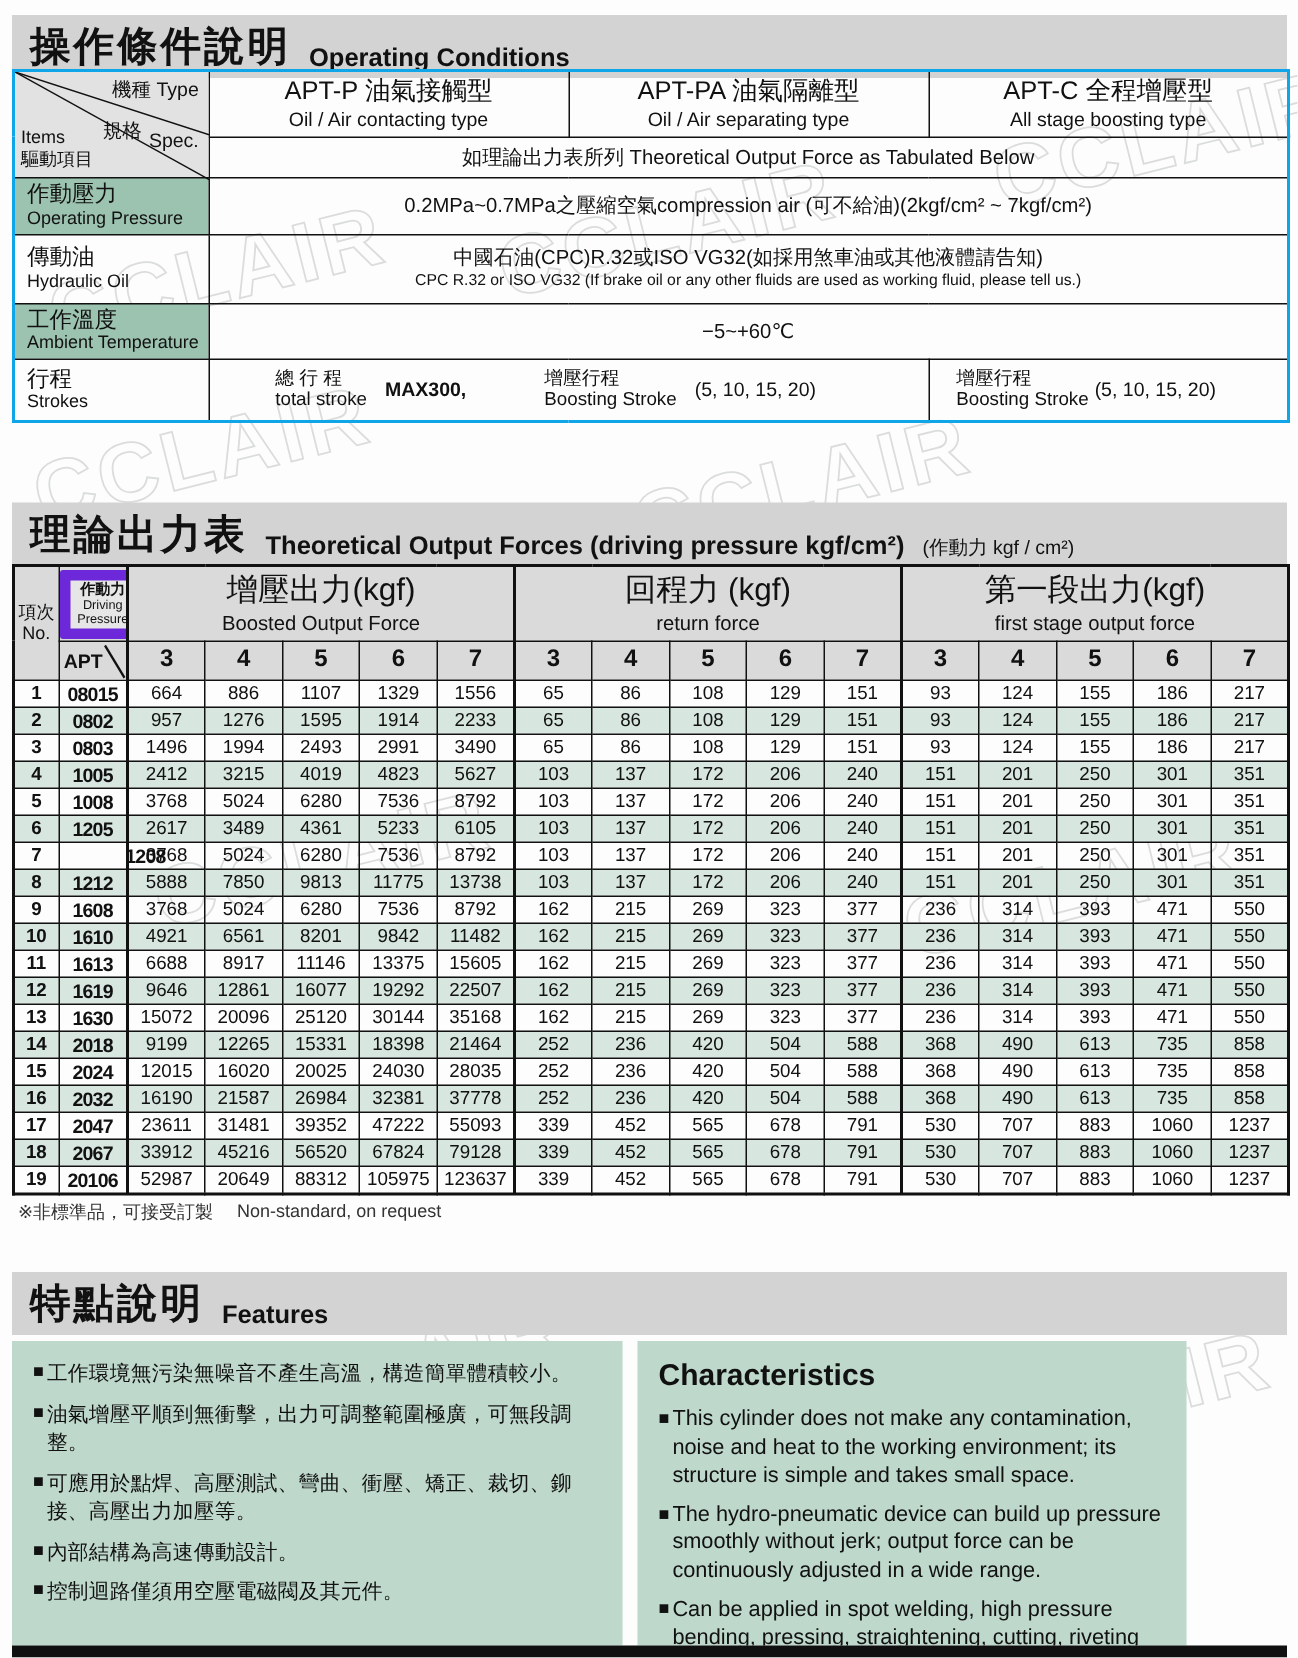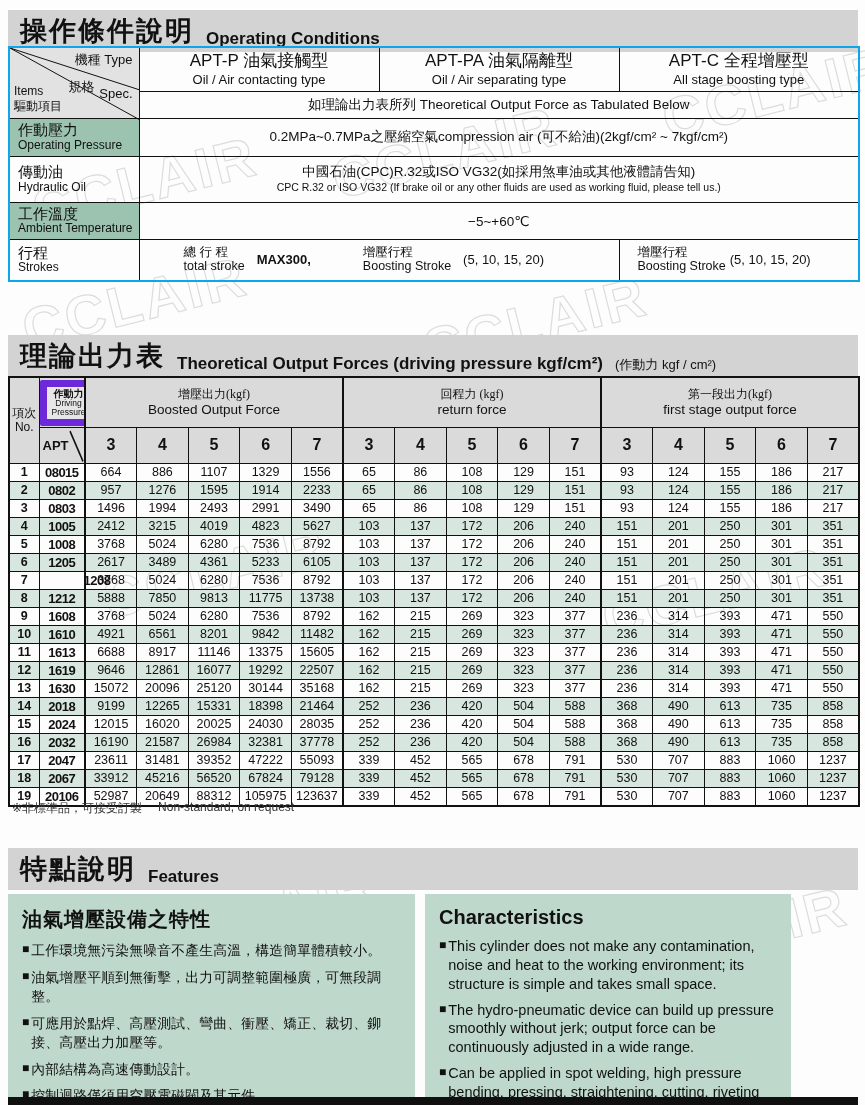--- a/index.html
+++ b/index.html
@@ -47,21 +47,21 @@
   .stack{display:inline-block;text-align:left;}
   .stack .t{display:block;font-size:12.5px;line-height:1.1;}
   .stack .b{display:block;font-size:12.5px;line-height:1.1;}
   .inlineval{font-size:13px;font-weight:bold;}
   .inlineval2{font-size:13px;}
   
   #out-table{position:absolute;left:8px;top:376px;width:850px;border:2px solid #111;}
   #out-table td,#out-table th{border:1px solid #111;text-align:center;vertical-align:middle;padding:0;box-sizing:border-box;}
   #out-table thead td{background:#dadada;}
   .hno{font-size:12px;line-height:1.2;}
-  .hgroup .gzh{font-size:12px;display:block;line-height:1.25;font-family:Liberation Serif, serif;}
+  .hgroup .gzh{font-size:21px;display:block;line-height:1.25;}
   .hgroup .gen{font-size:13.5px;display:block;line-height:1.15;}
   .dpbox{
     margin:2px auto 1px auto;width:44px;border:7px solid #6d28d9;border-radius:2px 2px 8px 2px;
     background:#e6e6e6;padding:1px 0;
   }
   .dpbox .l1{font-size:10px;font-weight:bold;display:block;line-height:1.1;}
   .dpbox .l2{font-size:8.5px;display:block;line-height:1.1;}
   .aptcell{position:relative;font-weight:bold;font-size:13px;text-align:left !important;padding-left:3px !important;}
   .aptcell svg{position:absolute;right:0;top:0;height:100%;width:16px;}
   .pnum{font-size:16px;font-weight:bold;height:22px;}
@@ -228,21 +228,21 @@
       </td>
       <td colspan="5" class="hgroup gsep">
         <span class="gzh">回程力 (kgf)</span>
         <span class="gen">return force</span>
       </td>
       <td colspan="5" class="hgroup gsep">
         <span class="gzh">第一段出力(kgf)</span>
         <span class="gen">first stage output force</span>
       </td>
     </tr>
-    <tr id="hdr-row2" style="height:36px">
+    <tr id="hdr-row2" style="height:26px">
       <td class="aptcell">
         <span>APT</span>
         <svg viewBox="0 0 16 22" preserveAspectRatio="none">
           <line x1="2" y1="2" x2="15" y2="21" stroke="#111" stroke-width="1.5"></line>
         </svg>
       </td>
 
     <td class="pnum gsep">3</td>
         <td class="pnum">4</td>
         <td class="pnum">5</td>
@@ -629,21 +629,20 @@
   <span>※非標準品，可接受訂製</span>
   <span>Non-standard, on request</span>
 </div>
 
 <div class="secbar" style="top:848px">
   <span class="zh">特點說明</span>
   <span class="en">Features</span>
 </div>
 
 <div id="panel-left" class="panel">
-  <h3>油氣增壓設備之特性</h3>
   <ul id="feat-left">
       <li>
         <span class="bullet">■</span>
         <span class="ftxt">工作環境無污染無噪音不產生高溫，構造簡單體積較小。</span>
       </li>
       <li>
         <span class="bullet">■</span>
         <span class="ftxt">油氣增壓平順到無衝擊，出力可調整範圍極廣，可無段調整。</span>
       </li>
       <li>

